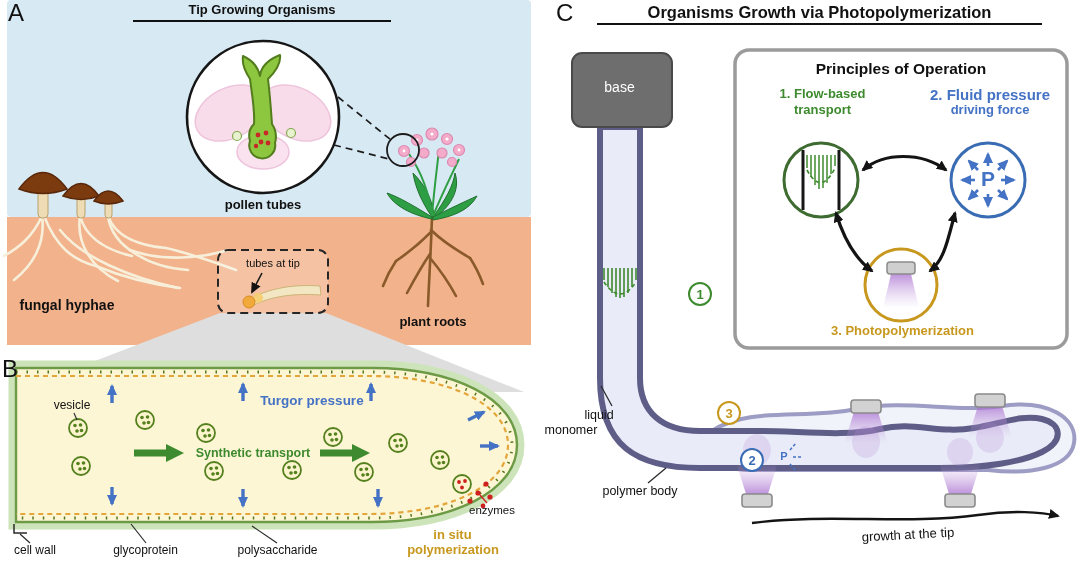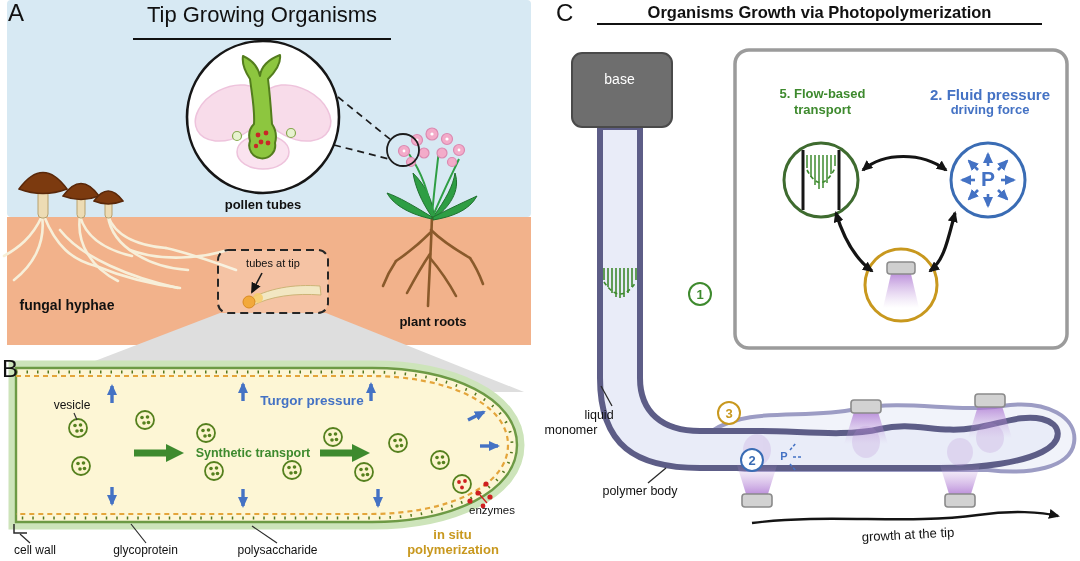--- a/index.html
+++ b/index.html
@@ -8,21 +8,21 @@
   #bg{position:absolute;left:0;top:0}
   .lbl{position:absolute;color:#111;line-height:1.12;white-space:nowrap}
   .ctr{text-align:center}
   .b{font-weight:bold}
   .i{}
   .blue{color:#4472c4}
   .green{color:#3e8a2e}
   .gold{color:#c8981e}
   .white{color:#fff}
   .panel-letter{font-size:24px}
-  .title{font-weight:normal;font-size:22px;border-bottom:2px solid #111;padding-bottom:10px}
+  .title{font-weight:bold;font-size:13px;border-bottom:2px solid #111;padding-bottom:2px}
   .title-c{font-weight:bold;font-size:16.5px;border-bottom:2px solid #111;padding-bottom:2px}
   .num-circle{position:absolute;width:24px;height:24px;border-radius:50%;background:#fff;display:flex;align-items:center;justify-content:center;font-weight:bold;font-size:13px}
 </style>
 </head>
 <body>
 
 <div id="fig">
 
 <svg id="bg" width="1080" height="561" viewBox="0 0 1080 561">
   <defs>
@@ -310,26 +310,28 @@
   <div class="lbl b ctr green" style="left:190px;top:446px;width:126px;font-size:12.5px">Synthetic transport</div>
   <div class="lbl ctr" style="left:462px;top:504px;width:60px;font-size:11.5px">enzymes</div>
   <div class="lbl b i ctr gold" style="left:405px;top:528px;width:95px;font-size:13px">in situ</div>
   <div class="lbl b ctr gold" style="left:393px;top:543px;width:120px;font-size:13px">polymerization</div>
   <div class="lbl ctr" style="left:5px;top:544px;width:60px;font-size:12px">cell wall</div>
   <div class="lbl ctr" style="left:103px;top:544px;width:85px;font-size:12px">glycoprotein</div>
   <div class="lbl ctr" style="left:230px;top:544px;width:95px;font-size:12px">polysaccharide</div>
 
   <div class="lbl panel-letter" style="left:556px;top:0px">C</div>
   <div class="lbl title-c ctr" style="left:597px;top:3px;width:445px">Organisms Growth via Photopolymerization</div>
-  <div class="lbl ctr white" style="left:572px;top:72px;width:95px;font-size:14px">base</div>
-
-  <div class="lbl b ctr green" style="left:765px;top:87px;width:115px;font-size:13px">5. Flow-based</div>
+  <div class="lbl ctr white" style="left:572px;top:80px;width:95px;font-size:14px">base</div>
+
+  <div class="lbl b ctr" style="left:745px;top:60px;width:312px;font-size:15.5px">Principles of Operation</div>
+  <div class="lbl b ctr green" style="left:765px;top:87px;width:115px;font-size:13px">1. Flow-based</div>
   <div class="lbl b ctr green" style="left:765px;top:103px;width:115px;font-size:13px">transport</div>
   <div class="lbl b ctr blue" style="left:925px;top:87px;width:130px;font-size:15px">2. Fluid pressure</div>
   <div class="lbl b ctr blue" style="left:925px;top:103px;width:130px;font-size:13px">driving force</div>
+  <div class="lbl b ctr gold" style="left:795px;top:324px;width:215px;font-size:13px">3. Photopolymerization</div>
   <div class="lbl b ctr blue" style="left:974px;top:167px;width:28px;font-size:21px">P</div>
 
   <div class="num-circle" style="left:688px;top:282px;border:2.5px solid #3e8a2e;color:#3e8a2e">1</div>
   <div class="num-circle" style="left:717px;top:401px;border:2.5px solid #c8981e;color:#c8981e">3</div>
   <div class="num-circle" style="left:740px;top:448px;border:2.5px solid #3a6cb4;color:#3a6cb4">2</div>
   <div class="lbl b ctr blue" style="left:776px;top:450px;width:16px;font-size:11px">P</div>
 
   <div class="lbl ctr" style="left:560px;top:408px;width:78px;font-size:12.5px">liquid</div>
   <div class="lbl ctr" style="left:524px;top:423px;width:94px;font-size:12.5px">monomer</div>
   <div class="lbl ctr" style="left:590px;top:484px;width:100px;font-size:12.5px">polymer body</div>

